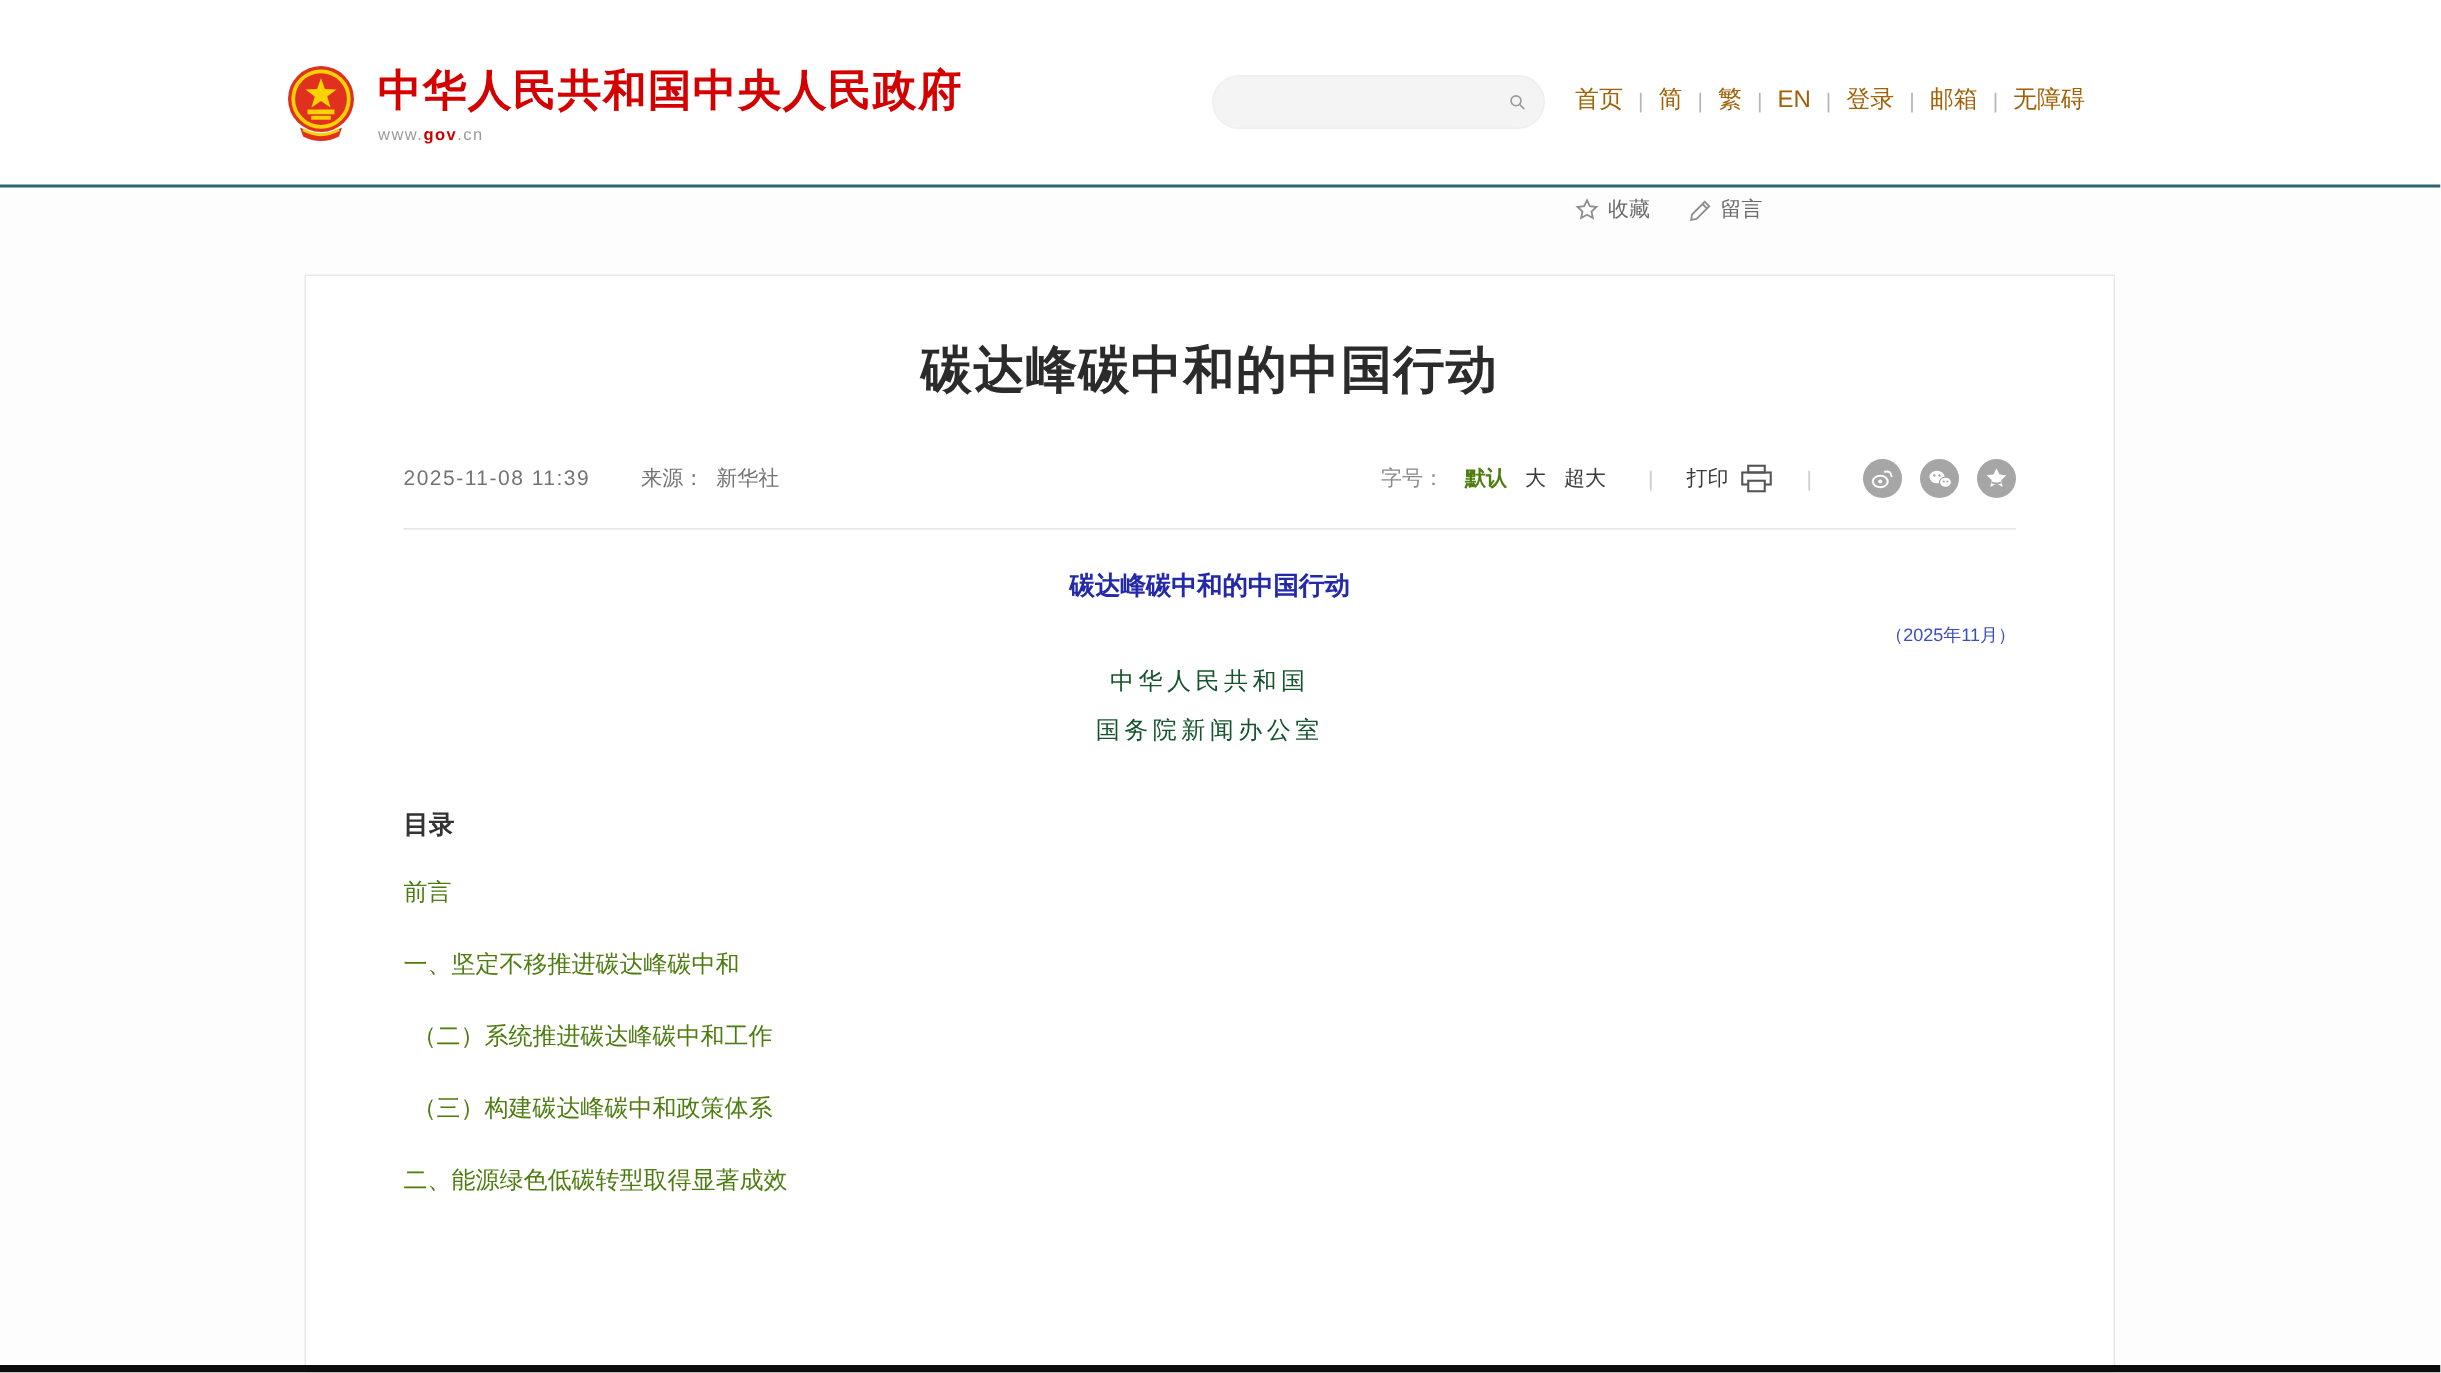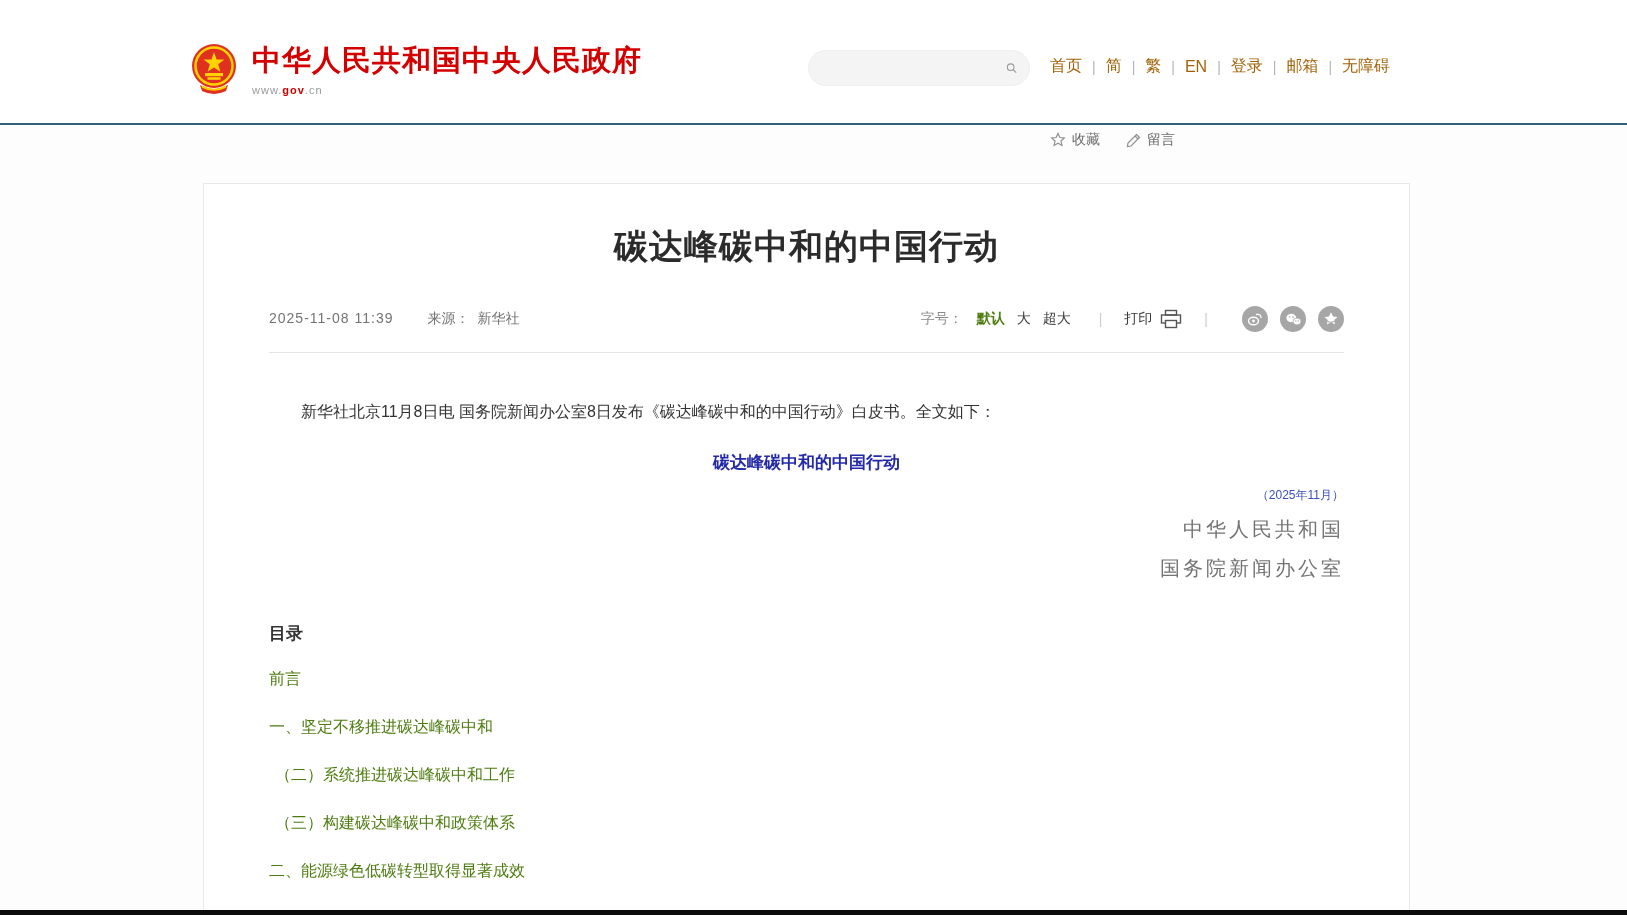--- a/index.html
+++ b/index.html
@@ -58,21 +58,21 @@
   .share-group { display:flex; align-items:center; }
   .share-circle { width:26px; height:26px; border-radius:50%; background:#a6a6a6;
                   display:flex; align-items:center; justify-content:center;
                   margin-left:12px; cursor:pointer; }
 
   
   .lead { margin-top:46px; font-size:16px; color:#333333; line-height:26px; text-indent:2em; }
 
   .doc-title { margin-top:26px; text-align:center; font-size:17px; font-weight:bold; color:#2329a8; }
   .doc-date  { margin-top:13px; text-align:right; font-size:12px; color:#3a4ec0; }
-  .doc-org   { margin-top:12px; text-align:right; font-size:20px; color:#737373;
+  .doc-org   { margin-top:12px; text-align:center; font-size:16px; color:#14532d;
                font-family:"Liberation Serif", serif; letter-spacing:3px; }
 
   .toc-heading { margin-top:40px; font-size:17px; font-weight:bold; color:#333333; }
   .toc-list { margin-top:24px; }
   .toc-item { font-size:16px; color:#4d7c0f; margin-bottom:27px; cursor:default; }
   .toc-item.toc-sub { padding-left:6px; }
 
   .bottom-bar { position:absolute; left:0; top:910px; width:1627px; height:5px;
                 background:#0c0c0c; z-index:10; }
 </style>
@@ -188,21 +188,20 @@
             <span class="share-circle">
               <svg width="16" height="16" viewBox="0 0 16 16">
                 <path d="M8 1.2 l2 4.2 4.6 .5 -3.4 3.1 .9 4.6 -4.1 -2.3 -4.1 2.3 .9 -4.6 -3.4 -3.1 4.6 -.5 z" fill="#fff"></path>
                 <path d="M4.5 10.5 q3.5 1.5 7 0" stroke="#a6a6a6" stroke-width="1" fill="none"></path>
               </svg>
             </span>
           </span>
         </div>
       </div>
 
-      <p class="lead">新华社北京11月8日电 国务院新闻办公室8日发布《碳达峰碳中和的中国行动》白皮书。全文如下：</p>
 
       <div class="doc-title">碳达峰碳中和的中国行动</div>
       <div class="doc-date">（2025年11月）</div>
       <div class="doc-org">中华人民共和国</div>
       <div class="doc-org">国务院新闻办公室</div>
 
       <div class="toc-heading">目录</div>
 
       <div class="toc-list">
         <p class="toc-item">前言</p>

